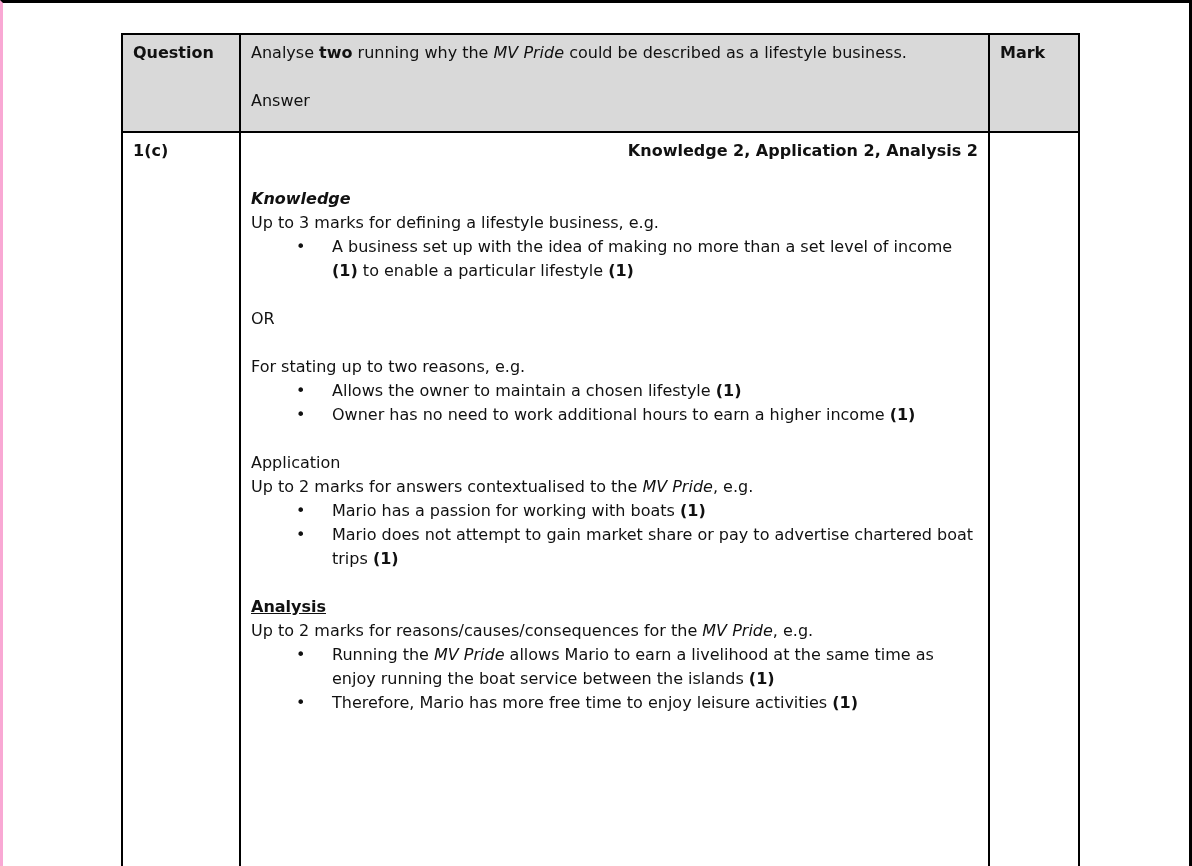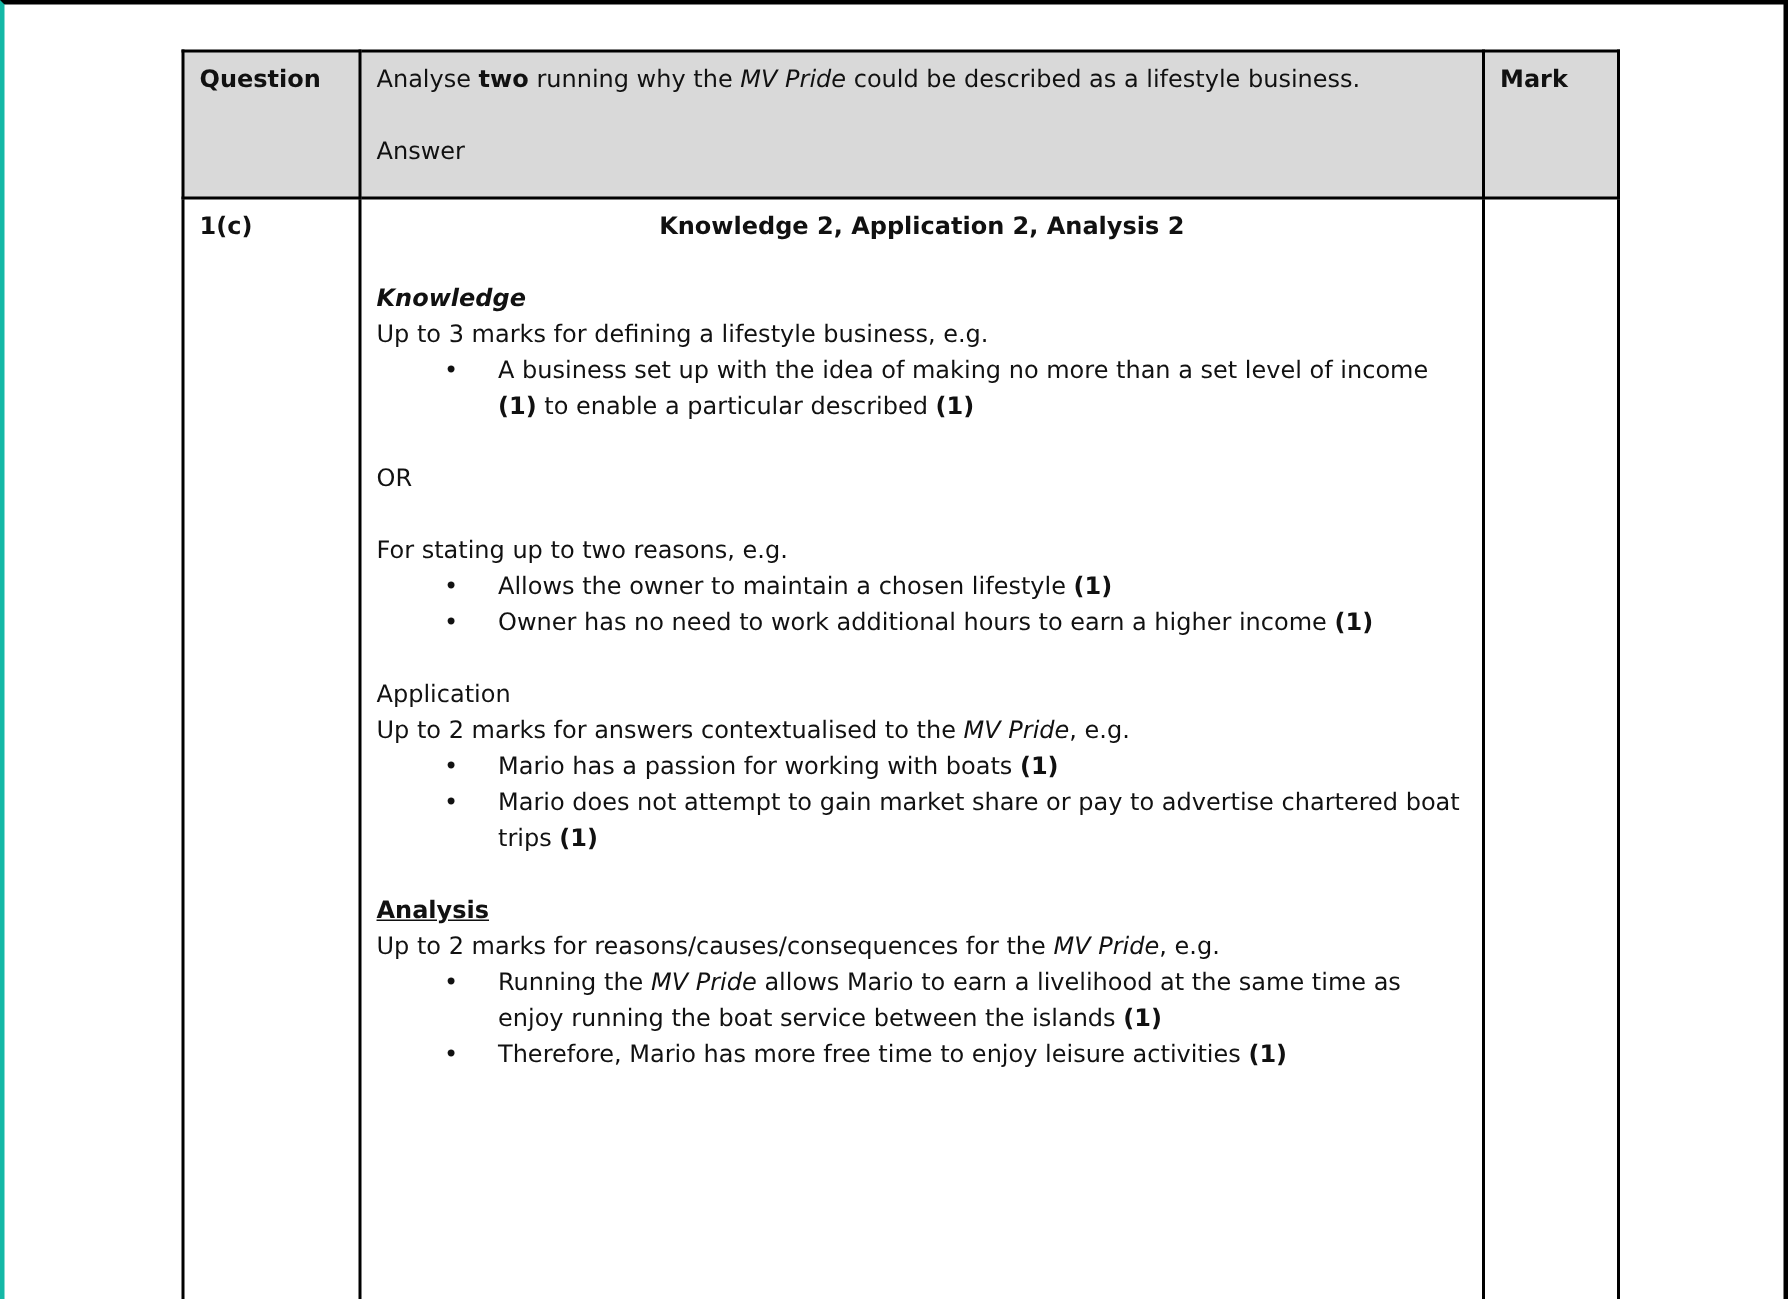--- a/index.html
+++ b/index.html
@@ -3,21 +3,21 @@
 <meta charset="utf-8">
 <style>
   html,body{margin:0;padding:0;background:#ffffff;}
   .page{
     position:relative;
     width:1192px;
     height:866px;
     box-sizing:border-box;
     background:#ffffff;
     border-top:3px solid #000;
-    border-left:3px solid #14b8a6;
+    border-left:3px solid #f9a8d4;
     border-right:3px solid #000;
     font-family:"DejaVu Sans","Liberation Sans",sans-serif;
     color:#111;
   }
   table.markscheme{
     position:absolute;
     left:118px;
     top:30px;
     width:957px;
     border-collapse:collapse;
@@ -36,21 +36,21 @@
   .col-mark{width:90px;}
   tr.header-row td{
     background:#d9d9d9;
     height:98px;
   }
   tr.body-row td{
     height:858px;
   }
   .cell-label{font-weight:bold;}
   .para-line{min-height:24px;}
-  .center-line{text-align:center;font-weight:bold;min-height:24px;}
+  .center-line{text-align:right;font-weight:bold;min-height:24px;}
   .spacer{height:24px;}
   .bullet-line{display:flex;padding-left:45px;}
   .bullet-line .dot{width:36px;flex:0 0 36px;}
   .bullet-line .bullet-text{flex:1;}
   td.mark-cell{position:relative;}
   .mark-value{
     position:absolute;
     bottom:4px;
     left:0;
     width:100%;
@@ -90,21 +90,21 @@
           <span class="qnum">1(c)</span>
         </td>
         <td>
           <div>
               <div class="center-line"><span style="font-weight: bold;">Knowledge 2, Application 2, Analysis 2</span></div>
               <div class="spacer"></div>
               <div class="para-line"><span style="font-weight: bold; font-style: italic;">Knowledge</span></div>
               <div class="para-line"><span>Up to 3 marks for defining a lifestyle business, e.g.</span></div>
               <div class="bullet-line">
                 <span class="dot">•</span>
-                <span class="bullet-text"><span>A business set up with the idea of making no more than a set level of income </span><span style="font-weight: bold;">(1)</span><span> to enable a particular described </span><span style="font-weight: bold;">(1)</span></span>
+                <span class="bullet-text"><span>A business set up with the idea of making no more than a set level of income </span><span style="font-weight: bold;">(1)</span><span> to enable a particular lifestyle </span><span style="font-weight: bold;">(1)</span></span>
               </div>
               <div class="spacer"></div>
               <div class="para-line"><span style="font-weight: normal;">OR</span></div>
               <div class="spacer"></div>
               <div class="para-line"><span>For stating up to two reasons, e.g.</span></div>
               <div class="bullet-line">
                 <span class="dot">•</span>
                 <span class="bullet-text"><span>Allows the owner to maintain a chosen lifestyle </span><span style="font-weight: bold;">(1)</span></span>
               </div>
               <div class="bullet-line">

